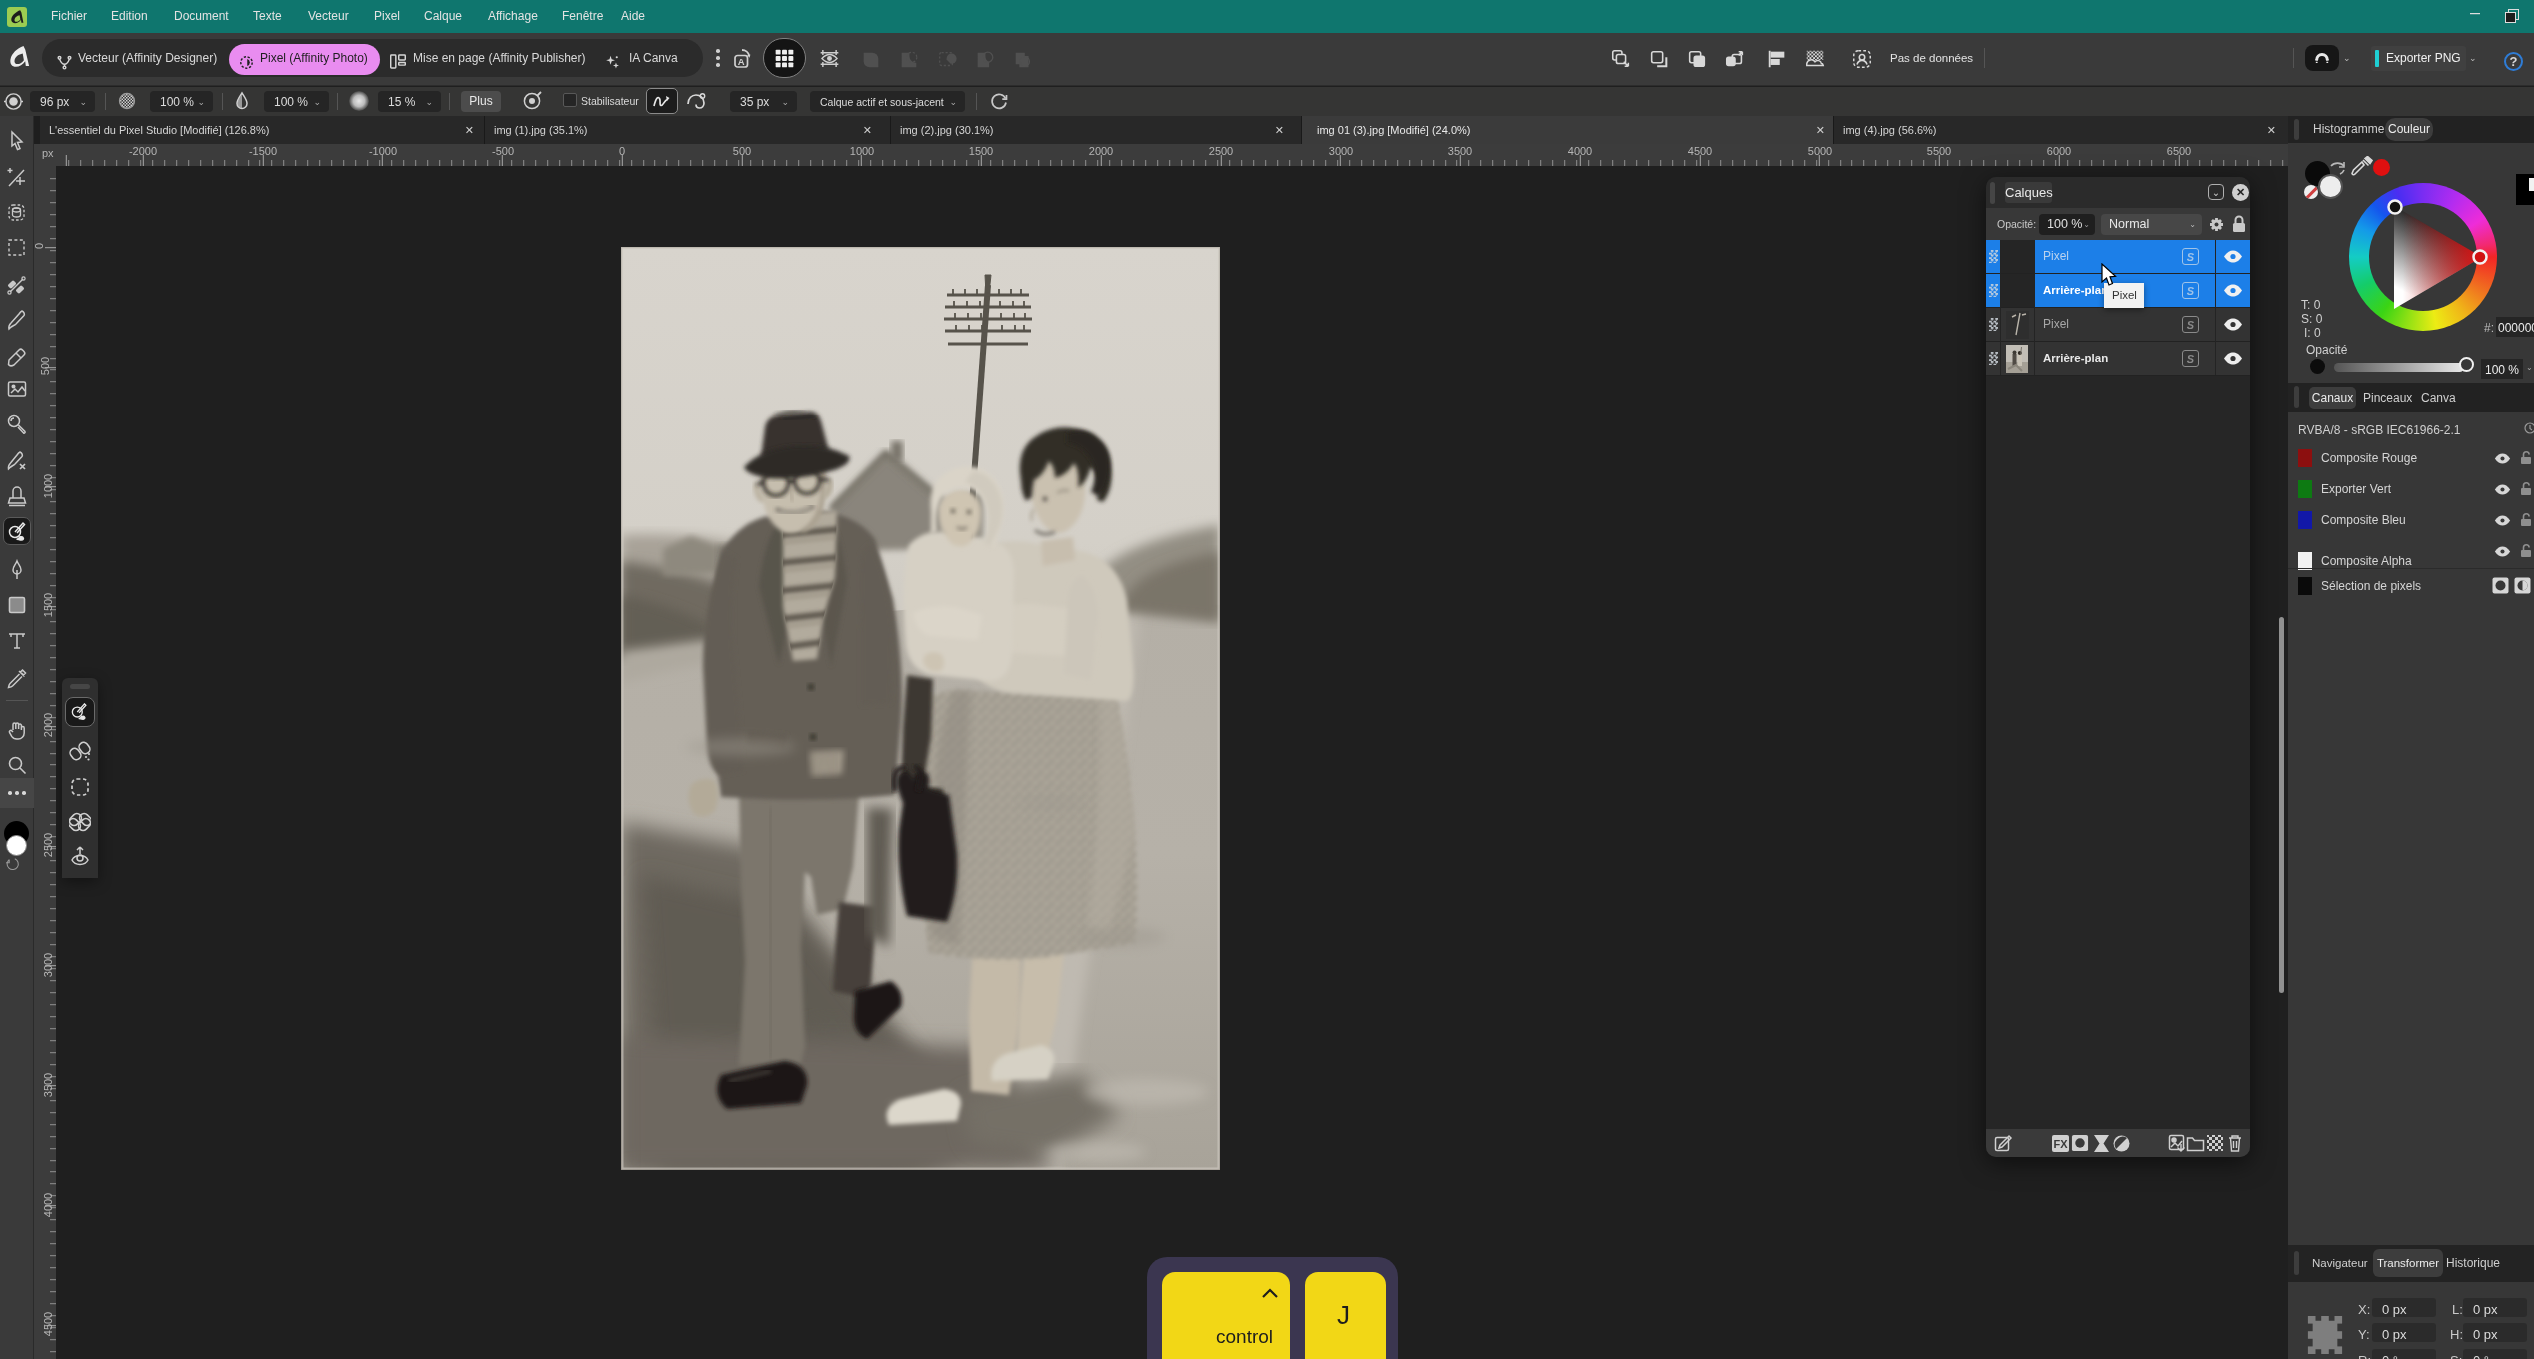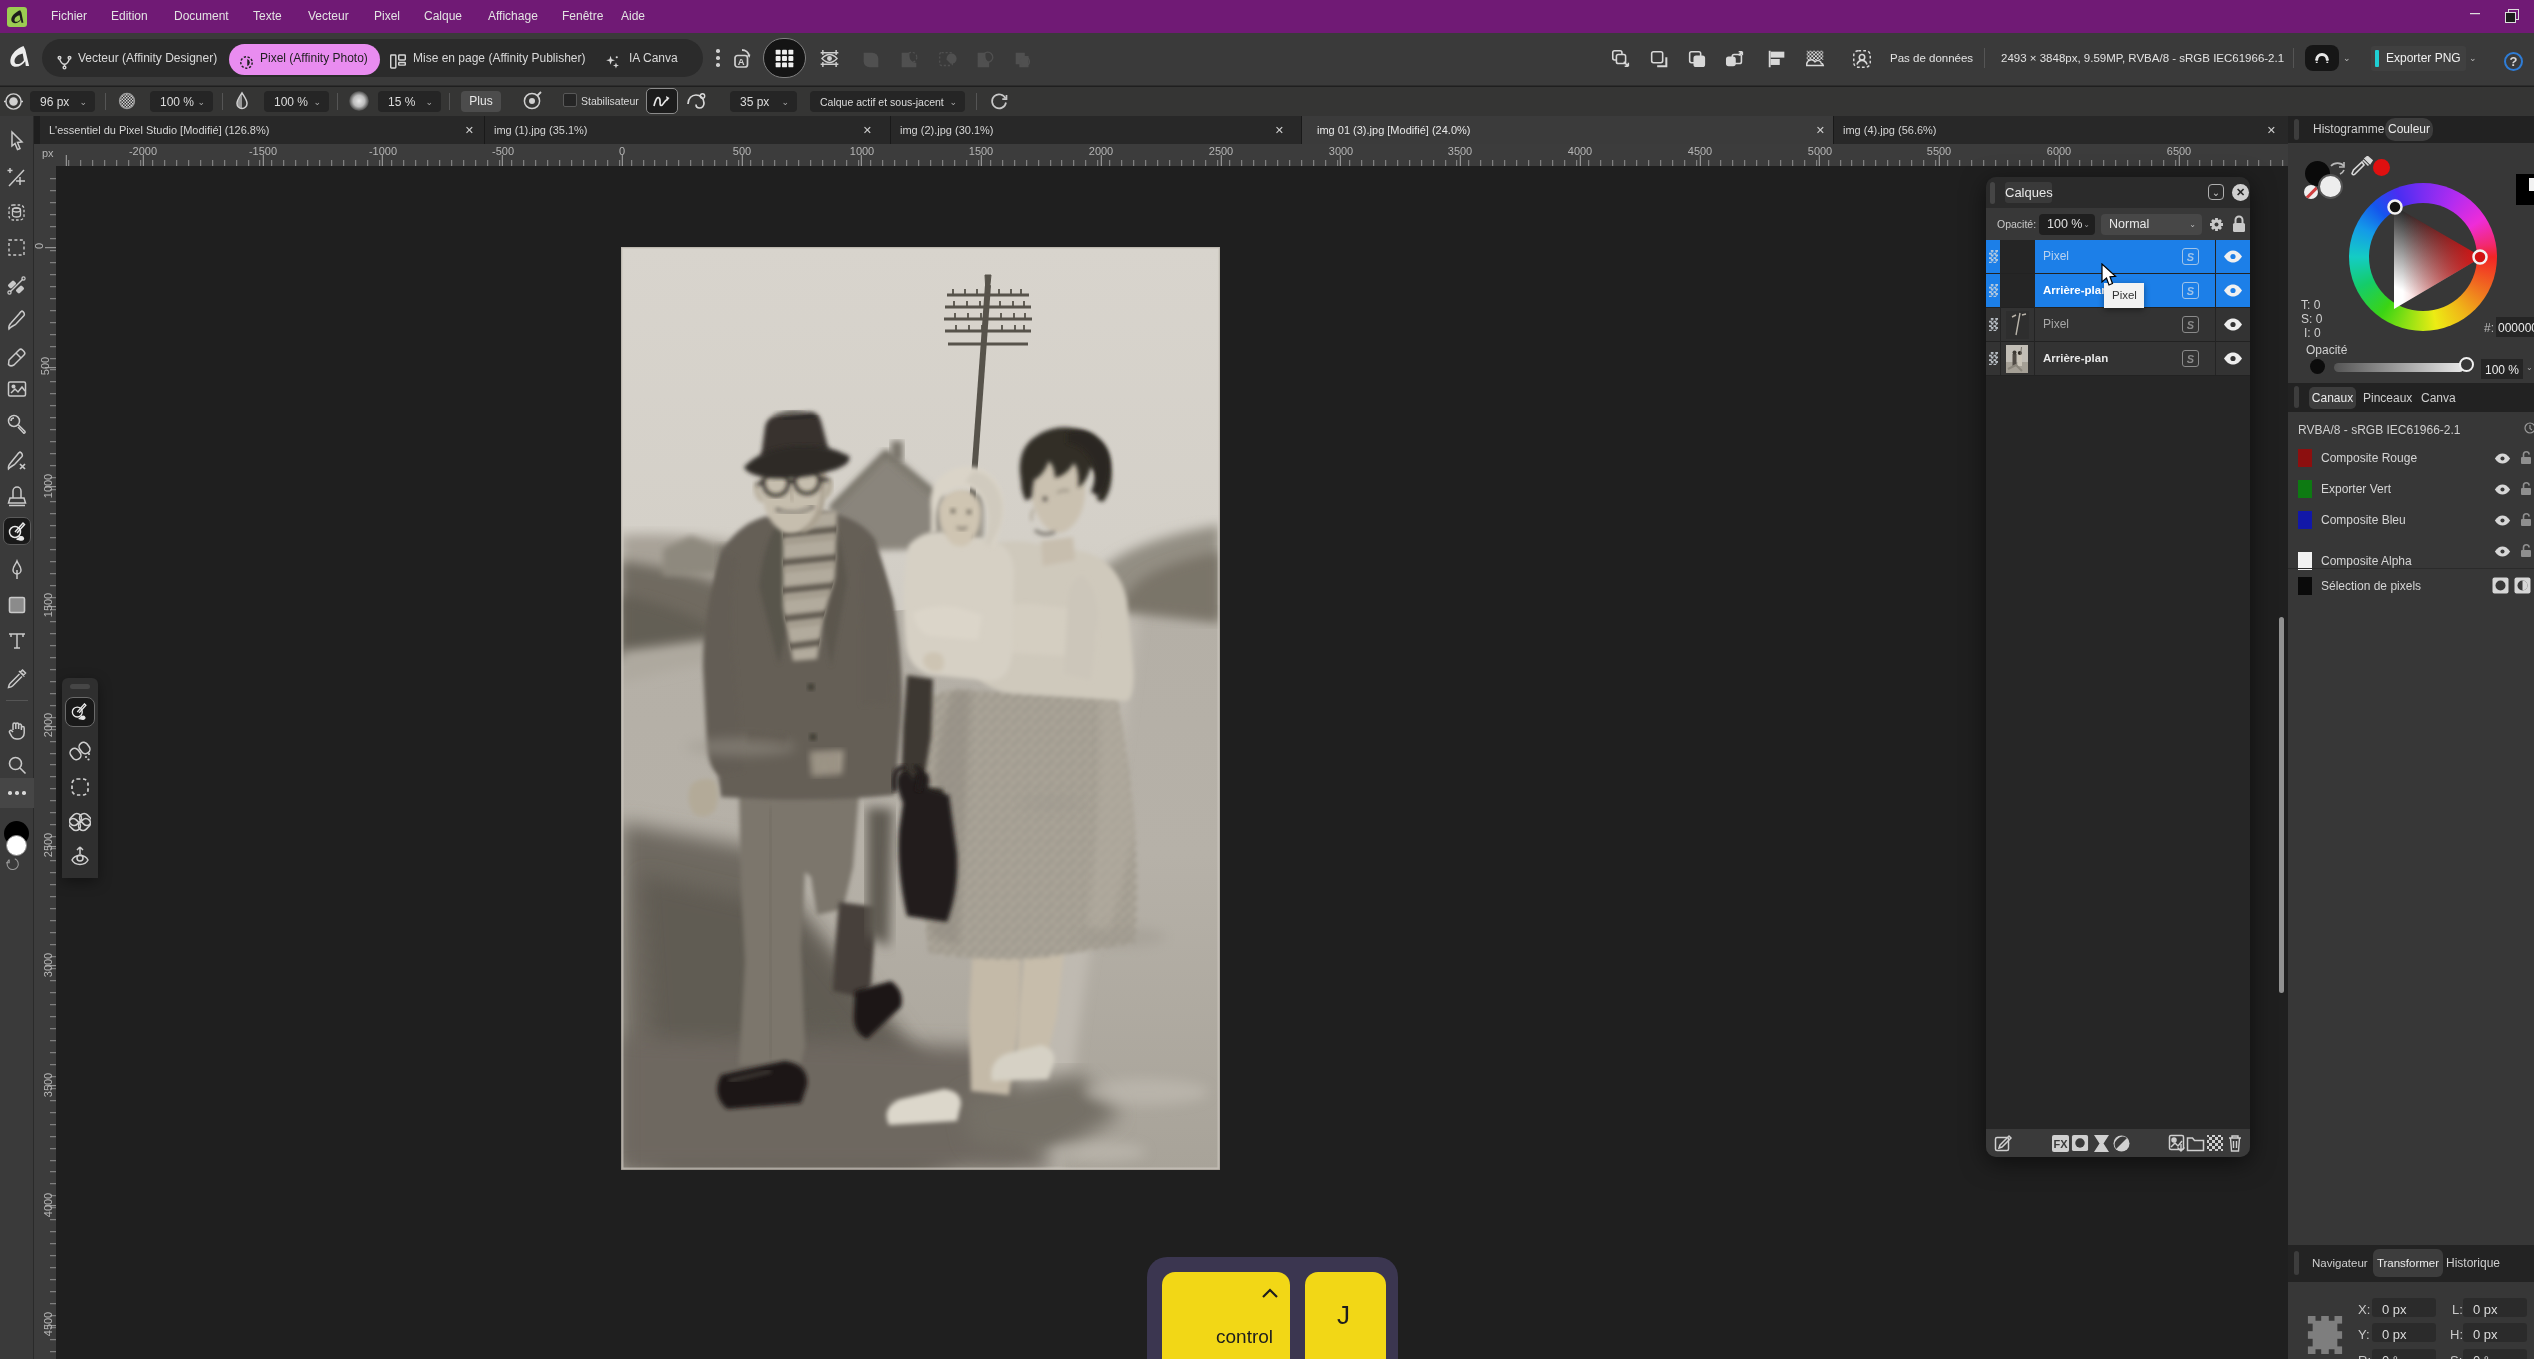--- a/index.html
+++ b/index.html
@@ -1,20 +1,20 @@
 <!DOCTYPE html>
 <html><head>
 <meta charset="utf-8">
 <style>
   * { margin:0; padding:0; box-sizing:border-box; }
   html,body { width:2534px; height:1359px; overflow:hidden; background:#1f1f1f;
     font-family:"Liberation Sans", sans-serif; }
   .abs { position:absolute; }
   #stage { position:relative; width:2534px; height:1359px; }
-  .menubar { left:0; top:0; width:2534px; height:33px; background:#701a75; color:#e8e8e8; }
+  .menubar { left:0; top:0; width:2534px; height:33px; background:#0f766e; color:#e8e8e8; }
   .menubar .mi { position:absolute; top:0; height:33px; line-height:33px; font-size:12px; color:#e3e3e3; }
   .toolbar { left:0; top:33px; width:2534px; height:53px; background:#3a3a3a; border-bottom:1px solid #2c2c2c; }
   .context { left:0; top:87px; width:2534px; height:29px; background:#353534; }
   .tabbar  { left:34px; top:116px; width:2254px; height:28px; background:#1e1e1e; }
   .hruler  { left:34px; top:144px; width:2254px; height:22px; background:#3c3c3c; }
   .lefttools { left:0; top:116px; width:34px; height:1243px; background:#3a3a3a; border-right:1px solid #2a2a2a; }
   .canvas { left:35px; top:166px; width:2253px; height:1193px; background:#1f1f1f; }
   .vruler { left:34px; top:166px; width:22px; height:1193px; background:#3c3c3c; z-index:3; }
   .rightdock { left:2288px; top:116px; width:246px; height:1243px; background:#373737; }
   .tab { position:absolute; top:0; height:28px; font-size:11px; color:#d5d5d5; background:#282828; border-right:1px solid #191919; }
@@ -190,21 +190,20 @@
       </svg>
     <svg class="abs" style="left:1851px;top:15px" width="22" height="22" viewBox="0 0 24 24">
         <g fill="none" stroke="#d8d8d8">
           <rect x="3" y="3" width="18" height="18" rx="5" stroke-dasharray="3 2.4" stroke-width="1.6"></rect>
           <circle cx="12" cy="10" r="3" stroke-width="1.7"></circle>
           <path d="M6.5 18 c1-3 3-4.5 5.5-4.5 s4.5 1.5 5.5 4.5" stroke-width="1.7"></path>
         </g>
       </svg>
     <span class="abs" style="left:1890px;top:0;line-height:50px;font-size:11.5px;color:#e2e2e2">Pas de données</span>
     <div class="sep" style="left:1984px;top:15px;height:20px"></div>
-    <span class="abs" style="left:2001px;top:0;line-height:50px;font-size:11.5px;color:#e2e2e2">2493 × 3848px, 9.59MP, RVBA/8 - sRGB IEC61966-2.1</span>
     <div class="sep" style="left:2293px;top:15px;height:20px"></div>
     <div class="abs" style="left:2305px;top:12px;width:34px;height:26px;background:#161616;border-radius:8px"></div>
     <svg class="abs" style="left:2313px;top:18px" width="18" height="15" viewBox="0 0 20 17">
       <path d="M4 10 a6 6 0 0 1 12 0" fill="none" stroke="#e8e8e8" stroke-width="3.4"></path>
       <path d="M2.5 10 h3 M14.5 10 h3" stroke="#e8e8e8" stroke-width="2"></path>
       <path d="M3 13 h2 M15 13 h2" stroke="#e8e8e8" stroke-width="1.4"></path>
     </svg>
     <span class="abs" style="left:2343px;top:0;line-height:50px;font-size:9px;color:#bbb">⌄</span>
     <div class="abs" style="left:2371px;top:13px;width:95px;height:25px;background:#404040;border-radius:3px"></div>
     <div class="abs" style="left:2375px;top:17px;width:4px;height:17px;background:#1fd0d4;border-radius:1px"></div>

